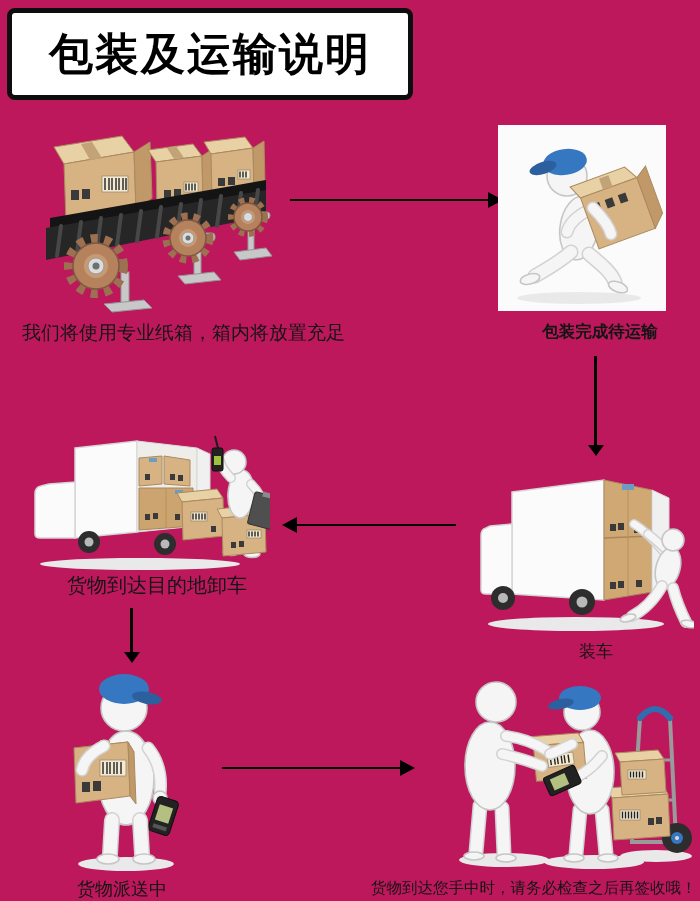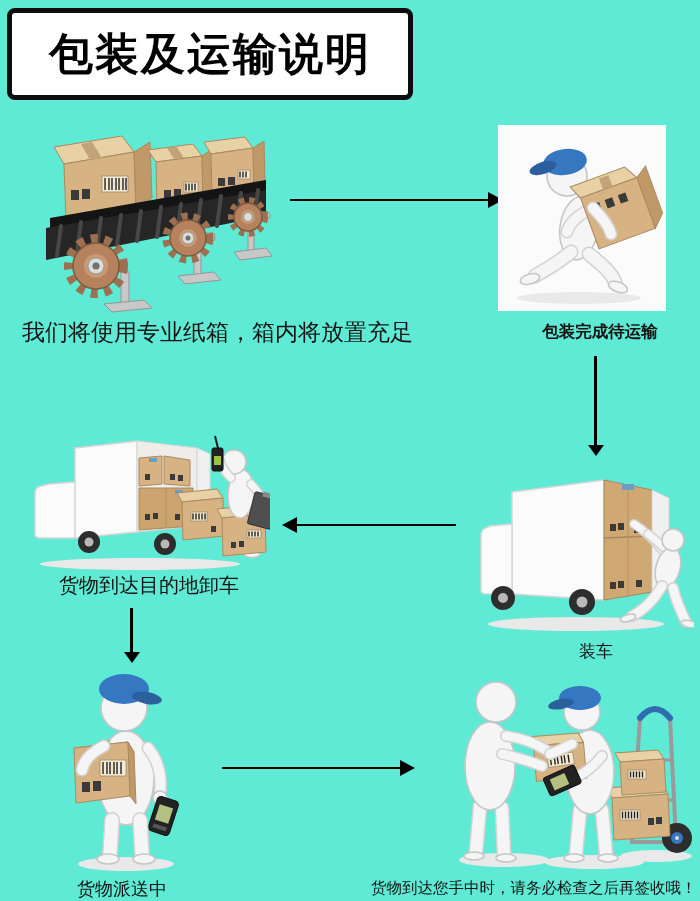--- a/index.html
+++ b/index.html
@@ -1,30 +1,30 @@
 <!DOCTYPE html>
 <html><head>
 <meta charset="utf-8">
 <style>
   html,body{margin:0;padding:0;background:#fff;}
-  .page{position:relative;width:700px;height:901px;background:#5eead4;overflow:hidden;
+  .page{position:relative;width:700px;height:901px;background:#be185d;overflow:hidden;
         font-family:"Liberation Serif","DejaVu Serif",serif;color:#141414;}
 
   
   .title-box{position:absolute;left:7px;top:8px;width:396px;height:82px;
              border:5px solid #0d0d0d;border-radius:8px;background:#fff;
              display:flex;align-items:center;justify-content:center;}
   .title-box .t{font-size:44px;letter-spacing:2px;font-weight:600;color:#000;}
 
   
   .caption{position:absolute;color:#141414;}
-  #cap1{left:22px;top:320px;font-size:23px;line-height:26px;white-space:nowrap;text-align:center;}
+  #cap1{left:22px;top:320px;font-size:19px;line-height:26px;white-space:nowrap;text-align:center;}
   #cap2{left:500px;top:321px;width:200px;text-align:center;font-size:16.5px;font-weight:bold;}
   #cap3{left:476px;top:640px;width:240px;text-align:center;font-size:17px;}
-  #cap4{left:59px;top:572px;font-size:20px;white-space:nowrap;}
+  #cap4{left:67px;top:572px;font-size:20px;white-space:nowrap;}
   #cap5{left:77px;top:877px;font-size:18px;white-space:nowrap;}
   #cap6{left:371px;top:878px;font-size:15.5px;white-space:nowrap;}
 
   
   .ill{position:absolute;}
   #ill1{left:26px;top:114px;width:252px;height:200px;}
   #ill2{left:497px;top:124px;width:170px;height:192px;}
   #ill3{left:476px;top:466px;width:218px;height:170px;}
   #ill4{left:25px;top:434px;width:245px;height:140px;}
   #ill5{left:50px;top:656px;width:152px;height:220px;}

